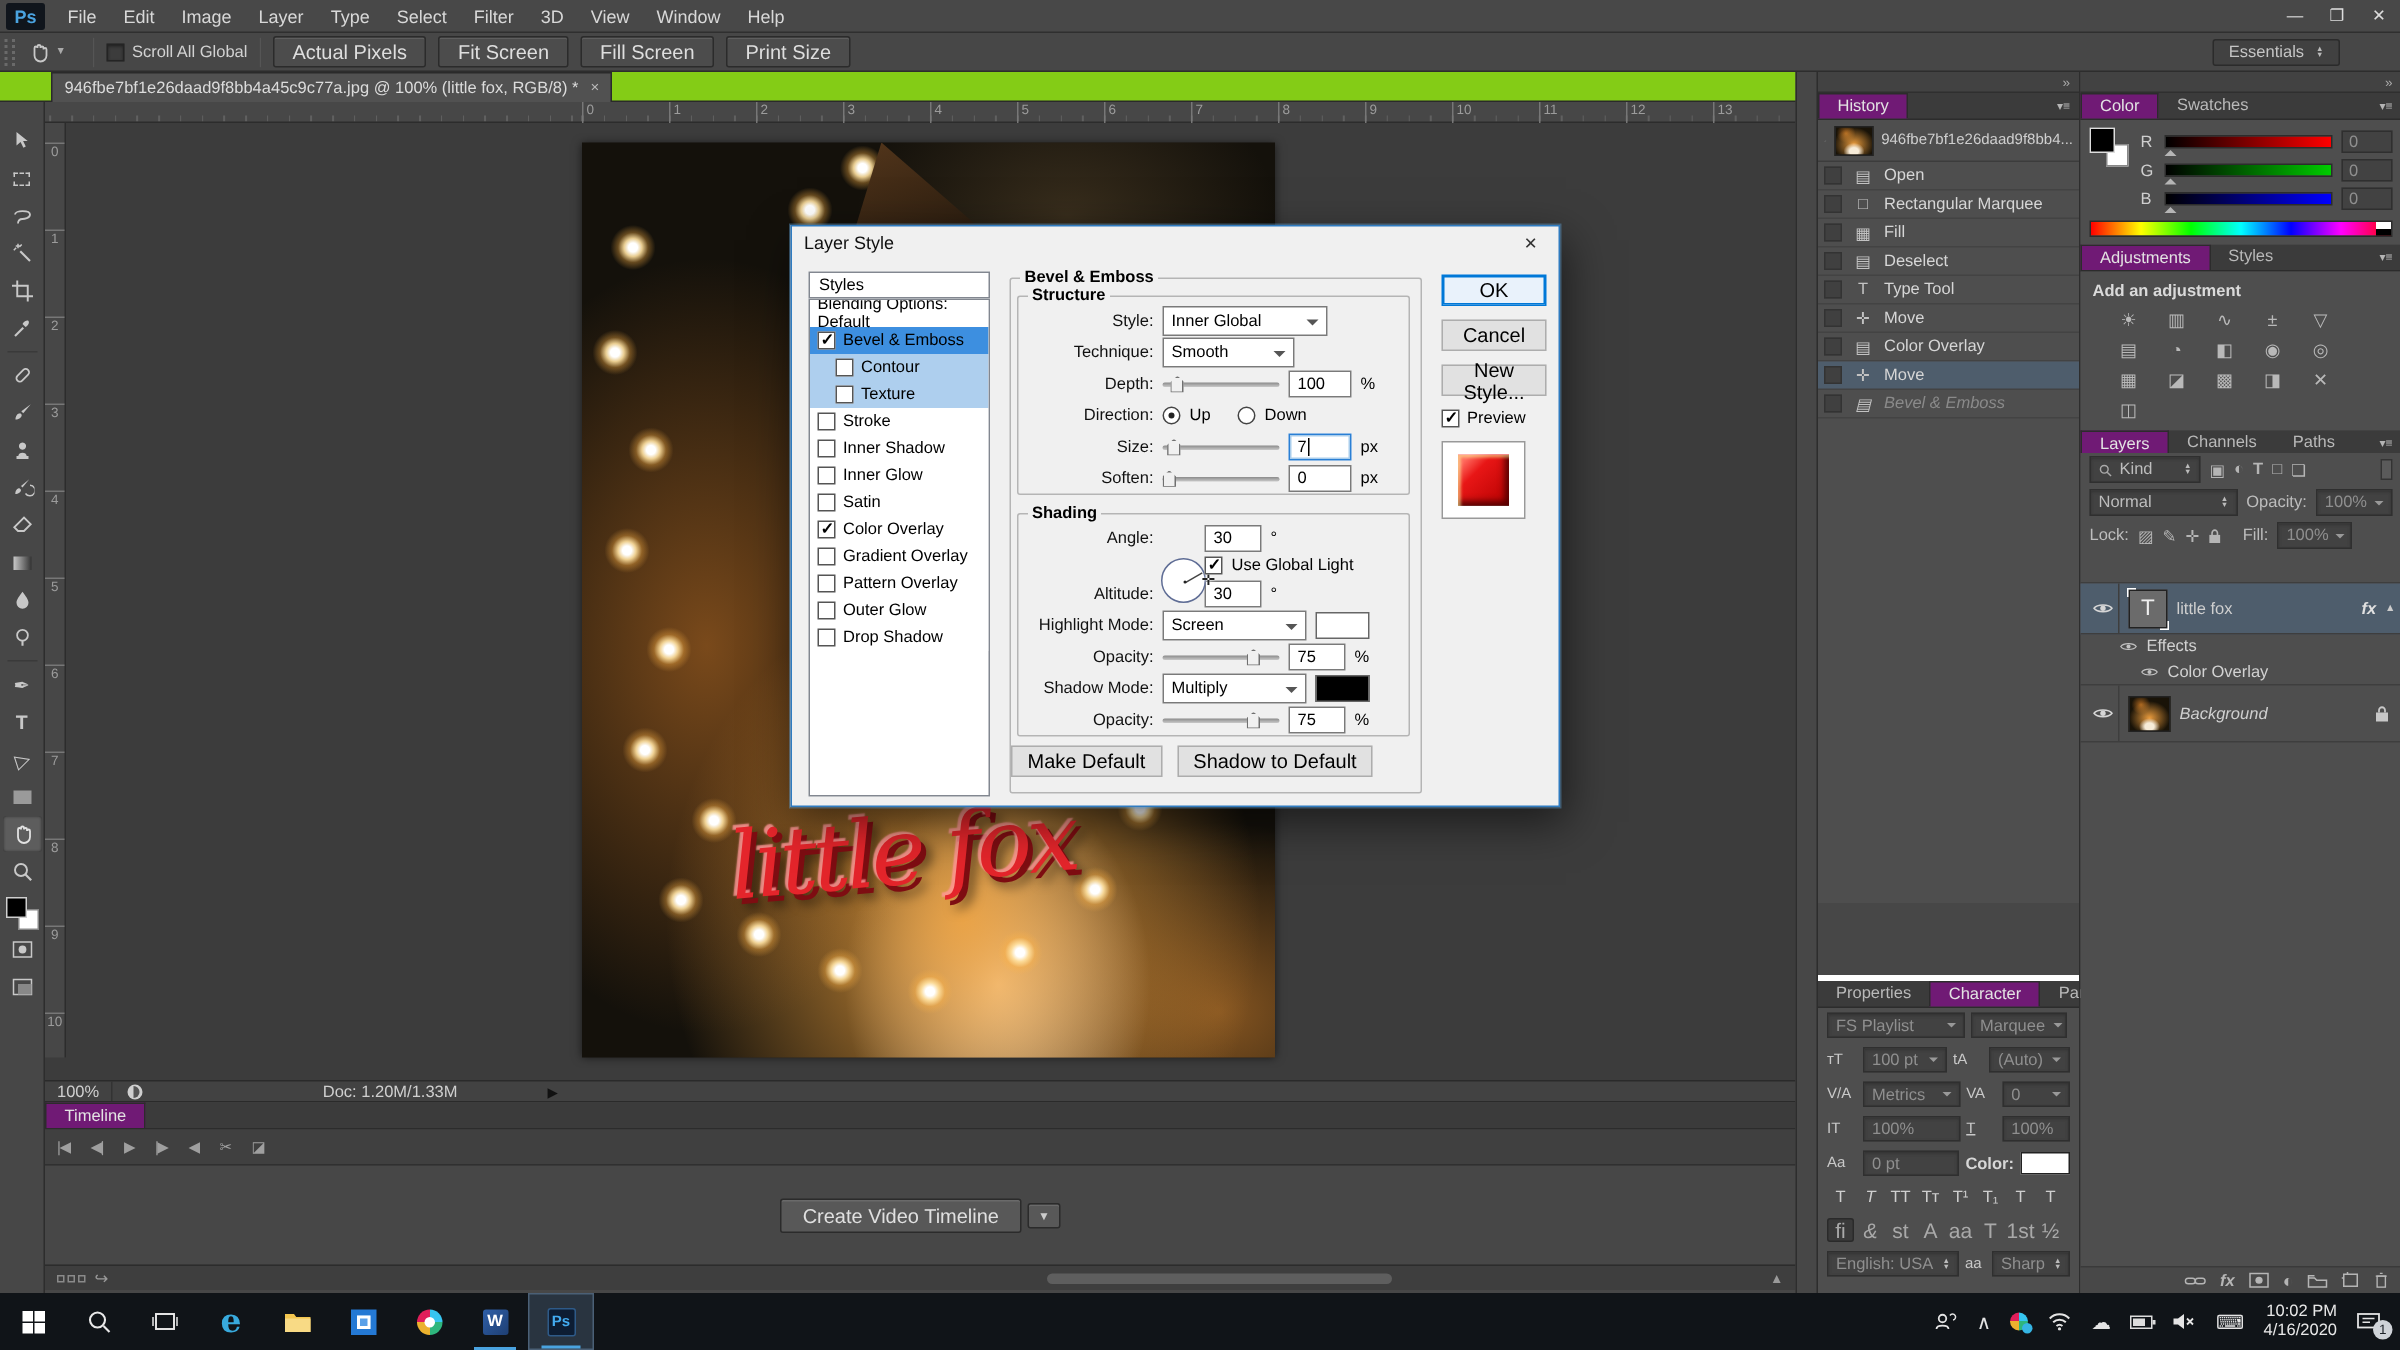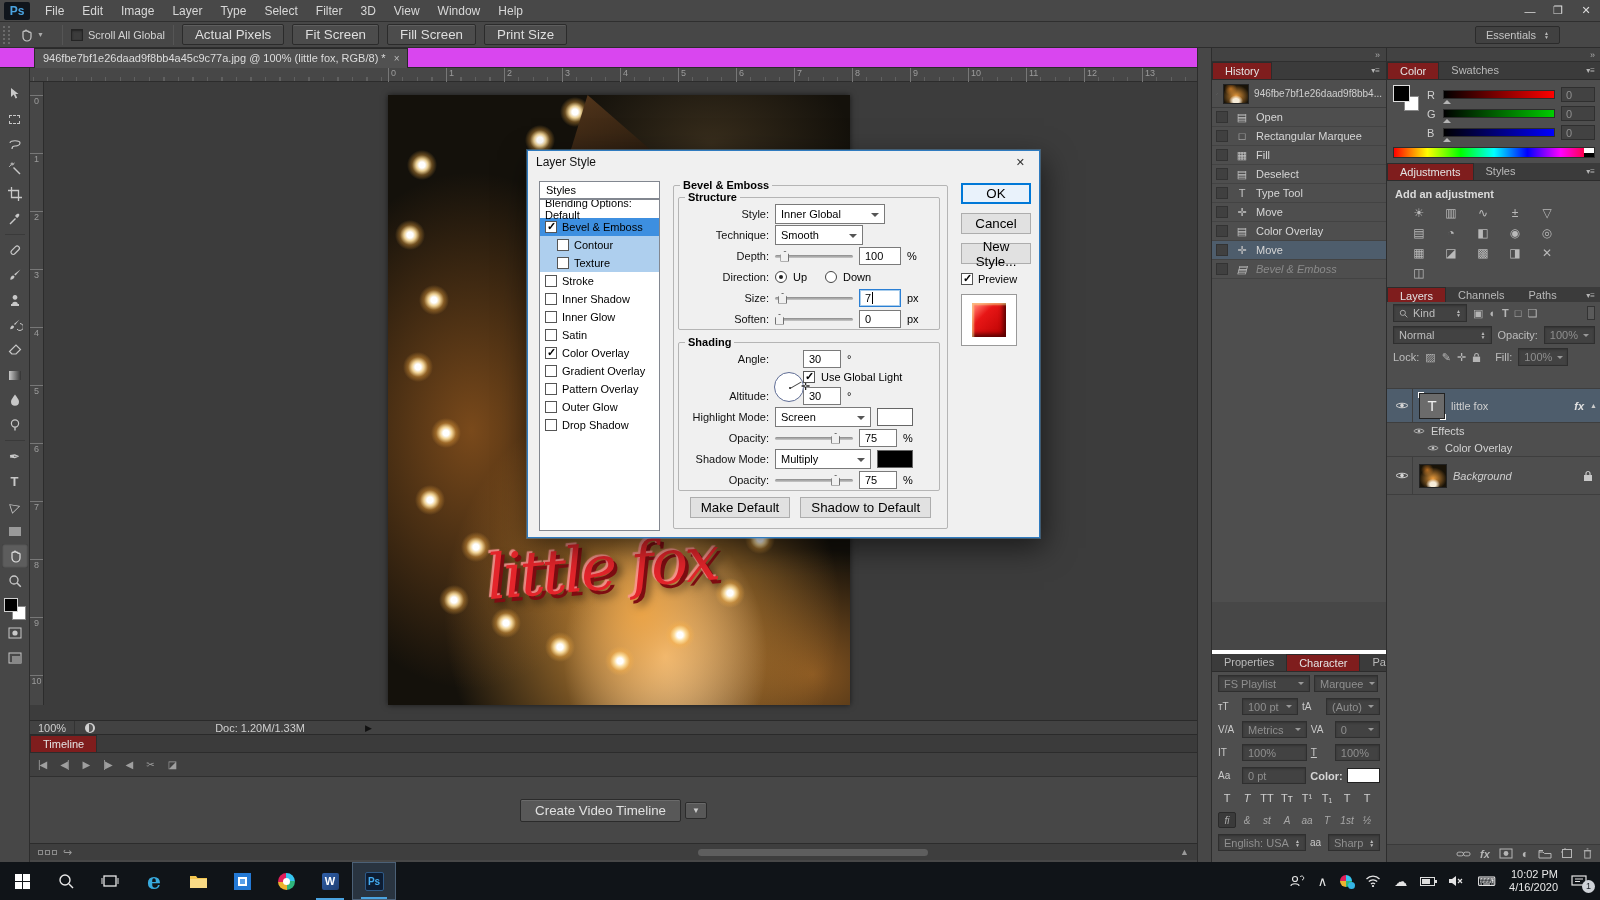--- a/index.html
+++ b/index.html
@@ -19,21 +19,21 @@
   .toolpreview{display:flex;align-items:center;margin:0 10px 0 8px;gap:3px}
   .vsep{width:1px;height:20px;background:#383838;margin:0 8px;border-right:1px solid #555}
   .optck{display:flex;align-items:center;gap:5px;color:#d2d2d2}
   .ckd{width:12px;height:12px;background:#3c3c3c;border:1px solid #242424;box-shadow:inset 0 1px 2px #222}
   .obtn{background:#4c4c4c;border:1px solid #2b2b2b;border-radius:2px;color:#dedede;padding:2px 12px;margin-right:8px;box-shadow:inset 0 1px 0 #5e5e5e}
   #workspace{margin-left:auto;margin-right:40px;background:#414141;border:1px solid #2b2b2b;border-radius:2px;color:#c5c5c5;padding:2px 10px;display:flex;gap:8px;align-items:center}
   .ud{display:inline-flex;flex-direction:column;font-size:5px;line-height:4px;color:#bbb}
   .ud::before{content:"▲"}.ud::after{content:"▼"}
 
   
-  #tabbar{position:absolute;left:0;top:48px;width:1600px;height:20px;background:#d946ef;border-bottom:1px solid #2a2a2a;display:flex;align-items:center}
+  #tabbar{position:absolute;left:0;top:48px;width:1600px;height:20px;background:#84cc16;border-bottom:1px solid #2a2a2a;display:flex;align-items:flex-start}
   #doctab{margin-left:34px;height:20px;background:#515151;border:1px solid #2a2a2a;border-bottom:none;display:flex;align-items:center;gap:8px;padding:0 8px;color:#dcdcdc;font-size:11px}
   .tabclose{color:#bbb;font-size:10px}
 
   
   #tools{position:absolute;left:0;top:68px;width:30px;bottom:38px;background:#474747;border-right:1px solid #2d2d2d;display:flex;flex-direction:column;align-items:center;padding-top:14px;gap:1px}
   .tool{width:26px;height:24px;display:flex;align-items:center;justify-content:center;color:#c8c8c8;border-radius:2px}
   .tool.on{background:#5d5d5d;box-shadow:inset 0 0 2px #222}
   .tool svg{display:block}
   .tgl{font-size:13px;line-height:13px;color:#c8c8c8}
   .tsep{width:20px;height:1px;background:#3a3a3a;margin:2px 0}
@@ -91,21 +91,21 @@
   #statusbar .zoombox{padding:0 8px;border-right:1px solid #333;height:100%;display:flex;align-items:center}
   .sicon{width:10px;height:10px;border-radius:50%;background:#cfcfcf;margin:0 10px;position:relative}
   .sicon::after{content:"";position:absolute;left:4px;top:1px;width:4px;height:8px;background:#555;border-radius:0 4px 4px 0}
   .docinfo{margin-left:110px}
   .splay{margin-left:60px;color:#111;font-size:9px}
 
   
   #timeline{position:absolute;left:30px;top:735px;width:1167px;height:127px;background:#474747}
   #tl-tabs{height:18px;background:#3b3b3b;display:flex;border-bottom:1px solid #2c2c2c}
   .ptab{padding:2px 12px 3px;color:#b9b9b9;display:flex;align-items:center}
-  .ptab.on{background:#7f1d1d;color:#e3e3e3;border:1px solid #2c2c2c;border-bottom:none}
+  .ptab.on{background:#701a75;color:#e3e3e3;border:1px solid #2c2c2c;border-bottom:none}
   #tl-controls{height:24px;background:#404040;border-bottom:1px solid #303030;display:flex;align-items:center;padding-left:8px;gap:14px;color:#9f9f9f}
   .tlc{font-size:10px;letter-spacing:-1px}
   #tl-body{height:66px;display:flex;align-items:center;justify-content:center;gap:4px}
   #createtl{background:#585858;border:1px solid #2b2b2b;border-radius:2px;color:#e0e0e0;padding:3px 14px;box-shadow:inset 0 1px 0 #6a6a6a}
   #createtl-dd{background:#585858;border:1px solid #2b2b2b;border-radius:2px;padding:3px 6px;box-shadow:inset 0 1px 0 #6a6a6a;color:#ccc;font-size:8px}
   #tl-bottom{height:17px;background:#3e3e3e;border-top:1px solid #2c2c2c;display:flex;align-items:center;padding:0 8px;gap:6px;color:#9a9a9a}
   .sqs{display:flex;gap:2px}.sqs i{width:5px;height:5px;border:1px solid #8a8a8a;display:block}
   .tl-scroll{margin-left:620px;width:230px;height:7px;background:#5e5e5e;border-radius:4px}
   .tl-mtn{margin-left:auto;font-size:9px}
 
@@ -131,21 +131,21 @@
   
   #charpanel{position:absolute;left:0;right:0;top:602px;bottom:0;border-top:4px solid #ffffff}
   .crow{display:flex;align-items:center;gap:4px;padding:3px 6px}
   .cico{color:#c9c9c9;font-size:10px;width:20px;flex:none}
   .dfield{background:#424242;border:1px solid #2f2f2f;box-shadow:inset 0 1px 2px #333;color:#8f8f8f;padding:1px 5px;display:flex;align-items:center;gap:6px;height:17px}
   .dfield .car{margin-left:auto;border:3px solid transparent;border-top-color:#999;margin-top:3px}
   .tbtns{display:flex;gap:2px;padding:3px 6px}
   .tbtn{width:18px;height:16px;display:flex;align-items:center;justify-content:center;color:#cfcfcf;font-size:11px;border-radius:2px}
   .tbtn:nth-of-type(2){font-style:italic}
   .otype .tbtn:nth-of-type(1){background:#3a3a3a;border:1px solid #2a2a2a}
-  .otype .tbtn{font-style:italic;font-size:10px;color:#a9a9a9}
+  .otype .tbtn{font-size:14px;color:#a9a9a9}
   .charrows .half{width:82px}
 
   
   #colorbody{padding:5px 6px;position:relative}
   .cswatch{position:relative;width:26px;height:26px}
   .cfg{position:absolute;left:0;top:0;width:17px;height:17px;background:#000;border:1px solid #ddd;z-index:2}
   .cbg{position:absolute;right:0;bottom:0;width:15px;height:15px;background:#fff;border:1px solid #888}
   .chrow{display:flex;align-items:center;gap:6px;height:19px}
   .chlab{width:10px;color:#cfcfcf}
   .chslider{flex:1;height:9px;border:1px solid #2c2c2c;position:relative}
@@ -1031,21 +1031,21 @@
         </div>
         <div class="drow">
           <span class="dlab">Opacity:</span>
           <span class="sl">
               <i style="left:72%"></i>
             </span>
           <span class="num" style="width:38px">75</span>
           <span>%</span>
         </div>
       </fieldset>
-      <div style="display:flex;gap:10px;justify-content:center;margin-top:6px">
+      <div style="display:flex;gap:10px;margin-top:6px">
         <button class="wbtn">Make Default</button>
         <button class="wbtn">Shadow to Default</button>
       </div>
     </fieldset>
 
     <div style="position:absolute;left:433px;top:32px;width:70px;display:flex;flex-direction:column;gap:9px">
       <button class="wbtn default">OK</button>
       <button class="wbtn">Cancel</button>
       <button class="wbtn">New Style...</button>
       <div style="display:flex;align-items:center;gap:5px">

